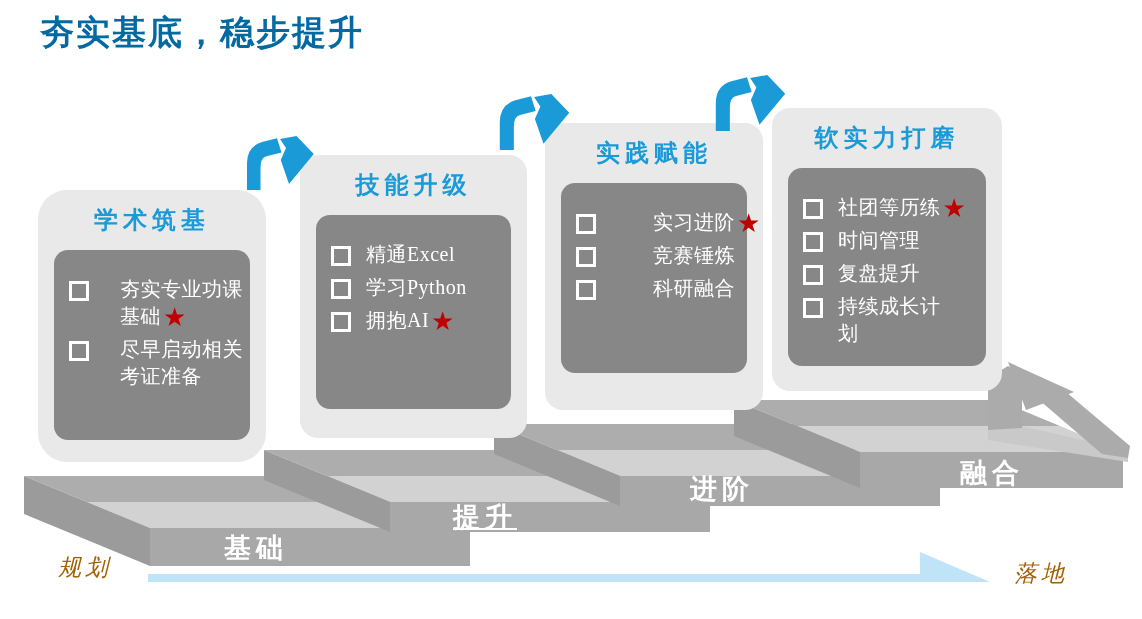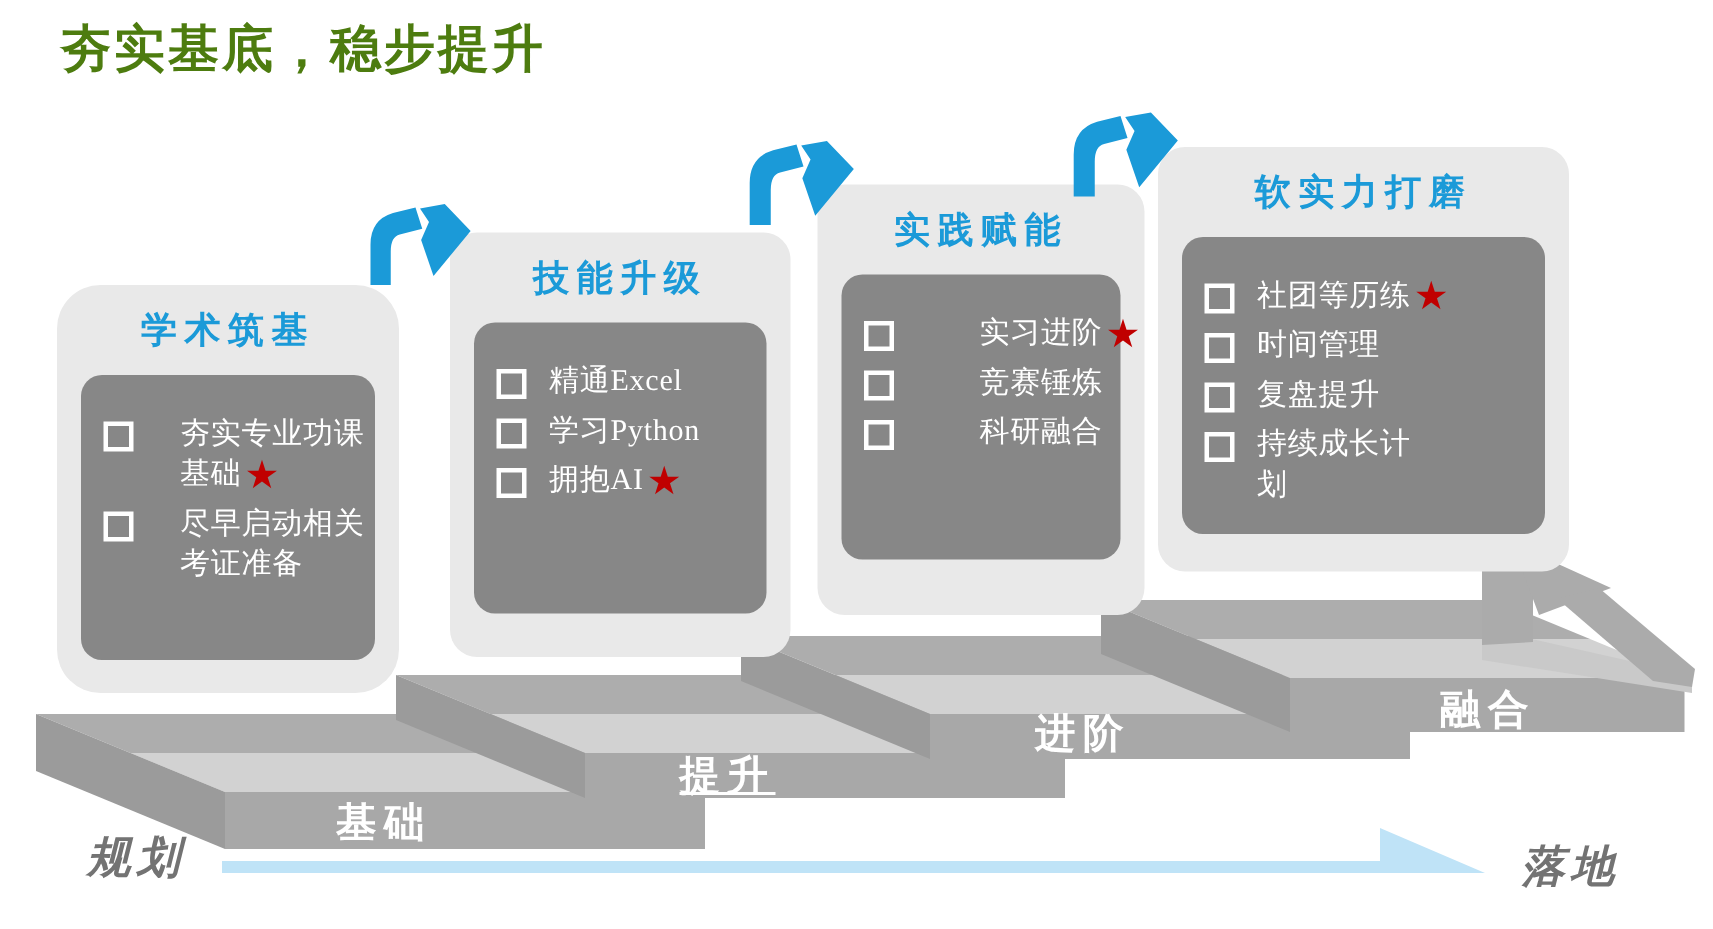--- a/index.html
+++ b/index.html
@@ -2,21 +2,21 @@
 <html><head>
 <meta charset="utf-8">
 <style>
   html,body{margin:0;padding:0;background:#fff;}
   .stage{
     position:relative;width:1142px;height:619px;background:#ffffff;
     font-family:"Liberation Sans", sans-serif;overflow:hidden;
   }
   .slide-title{
     position:absolute;left:40px;top:10px;
-    font-size:34px;font-weight:800;letter-spacing:2px;color:#4d7c0f;
+    font-size:34px;font-weight:800;letter-spacing:2px;color:#0369a1;
     font-family:"Liberation Sans", sans-serif;
     text-align:right;
   }
   
   .stairs{position:absolute;left:0;top:0;width:1142px;height:619px;z-index:1;}
   
   .step-label{
     position:absolute;z-index:2;color:#ffffff;font-size:27px;letter-spacing:5px;
     font-family:"Liberation Serif", serif;font-weight:600;
   }
@@ -48,21 +48,21 @@
   .w4{width:106px;}        
   .nowrap{white-space:nowrap;}
   .star{
     color:#c00000;font-size:26px;line-height:20px;vertical-align:-3px;
     margin-left:2px;font-family:"DejaVu Sans", sans-serif;
   }
   
   .jump{position:absolute;z-index:4;}
   
   .flow-label{
-    position:absolute;z-index:3;color:#737373;font-size:29px;font-weight:700;
+    position:absolute;z-index:3;color:#a16207;font-size:23px;font-weight:400;
     font-style:italic;letter-spacing:4px;font-family:"Liberation Serif", serif;
   }
 </style>
 </head>
 <body>
 
 <div class="stage">
 
   <div class="slide-title">夯实基底，稳步提升</div>
 
@@ -157,21 +157,21 @@
         <span class="checkbox"></span>
         <span class="item-text w3">竞赛锤炼</span>
       </div>
       <div class="check-item">
         <span class="checkbox"></span>
         <span class="item-text w3">科研融合</span>
       </div>
     </div>
   </div>
 
-  <div class="card" style="left:772px;top:98px;width:230px;height:283px;padding-left:44px;">
+  <div class="card" style="left:772px;top:108px;width:230px;height:283px;">
     <div class="card-title">软实力打磨</div>
     <div class="panel" style="height:198px;">
       <div class="check-item">
         <span class="checkbox"></span>
         <span class="item-text w4 nowrap"><span>社团等历练</span><span class="star">★</span></span>
       </div>
       <div class="check-item">
         <span class="checkbox"></span>
         <span class="item-text w4">时间管理</span>
       </div>

